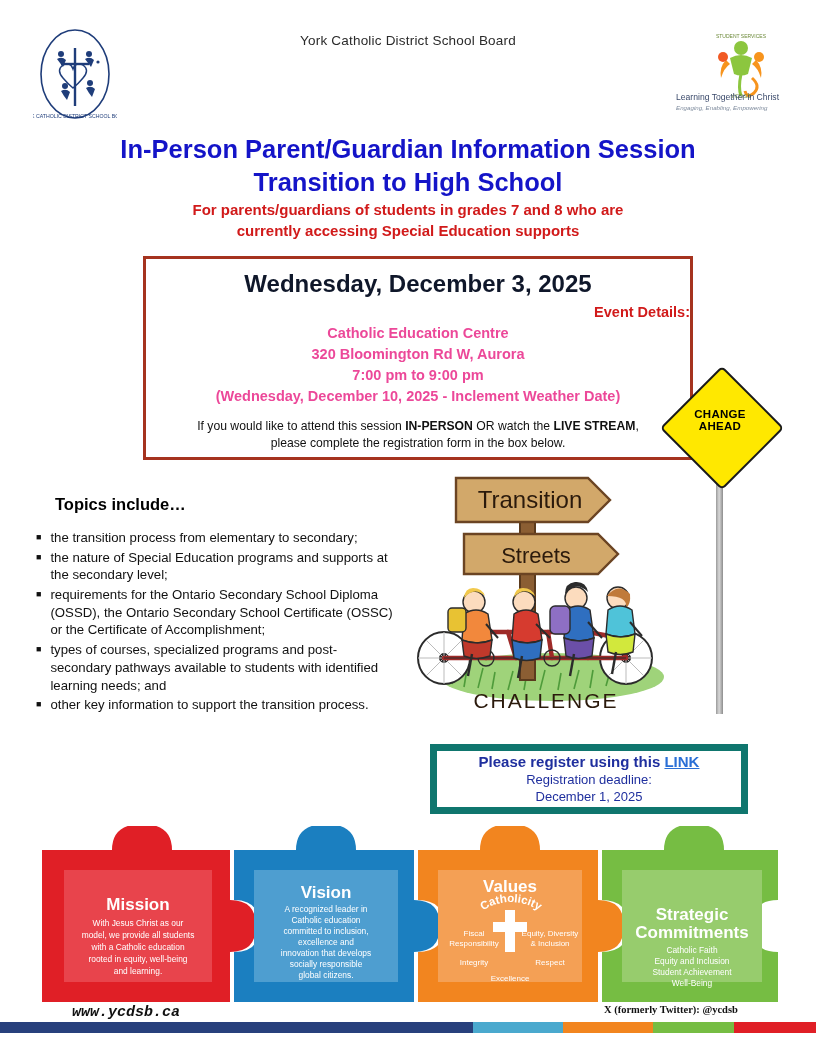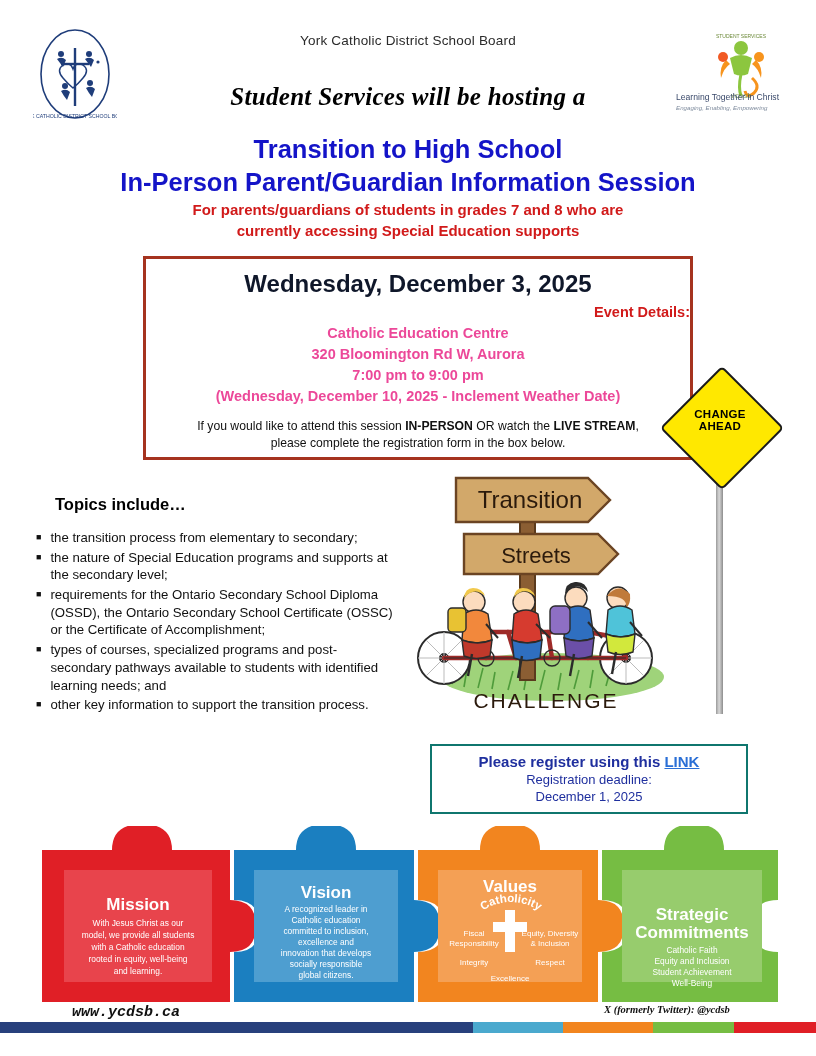--- a/index.html
+++ b/index.html
@@ -48,34 +48,34 @@
   .topics-list{position:absolute;left:36px;top:529px;width:360px;}
   .topic-item{display:flex;gap:9px;font-size:13.2px;line-height:1.34;color:#111;margin-bottom:2px;}
   .topic-bullet{flex:0 0 auto;font-size:9px;line-height:1.9;color:#111;}
 
   
   .clip{position:absolute;left:412px;top:462px;width:266px;height:256px;}
   .clip svg{width:100%;height:100%;display:block;}
 
   
   .reg-box{position:absolute;left:430px;top:744px;width:318px;height:70px;
-           border:2px solid #0f766e;box-sizing:border-box;background:#fff;
+           border:7px solid #0f766e;box-sizing:border-box;background:#fff;
            display:flex;flex-direction:column;align-items:center;justify-content:center;}
   .reg-line1{font-size:15px;font-weight:bold;color:#1f2f9e;}
   .reg-line1 .lnk{color:#2a6fd6;text-decoration:underline;}
   .reg-line2{font-size:13px;font-weight:normal;color:#1f2f9e;line-height:1.25;text-align:center;margin-top:2px;}
 
   
   .puzzle{position:absolute;left:42px;top:826px;width:736px;height:182px;}
   .puzzle svg{width:100%;height:100%;display:block;}
 
   .foot-url{position:absolute;left:72px;top:1004px;font-family:Liberation Mono, monospace;
             font-style:italic;font-weight:bold;font-size:15px;color:#111;}
   .foot-x{position:absolute;left:604px;top:1004px;font-family:"Liberation Serif", serif;
-          font-style:italic;font-weight:bold;font-size:10.5px;color:#111;}
+          font-weight:bold;font-size:10.5px;color:#111;}
 
   .colorbar{position:absolute;left:0;top:1022px;width:816px;height:11px;display:flex;}
   .cb{height:100%;}
 </style>
 </head>
 <body>
 
 <div class="page">
 
   <div class="hdr-board">York Catholic District School Board</div>
@@ -115,25 +115,24 @@
         <text x="55" y="12" font-size="5" fill="#6d8a3a" text-anchor="middle" font-family="Liberation Sans, sans-serif">STUDENT SERVICES</text>
         <text x="55" y="72" font-size="6" fill="#6d8a3a" text-anchor="middle" font-family="Liberation Sans, sans-serif">YCDSB</text>
       </g>
     </svg>
   </div>
   <div class="logo-right-tag">
     <span>Learning Together in Christ</span>
     <span class="sub">Engaging, Enabling, Empowering</span>
   </div>
 
-  <div class="line-script">Student Services will be hosting a</div>
 
   <div class="title-blue">
+    <div>In-Person Parent/Guardian Information Session</div>
     <div>Transition to High School</div>
-    <div>In-Person Parent/Guardian Information Session</div>
   </div>
 
   <div class="sub-red">
     <div>For parents/guardians of students in grades 7 and 8 who are</div>
     <div>currently accessing Special Education supports</div>
   </div>
 
   <div class="event-box">
     <div class="event-date">Wednesday, December 3, 2025</div>
     <div class="event-details-label">Event Details:</div>

